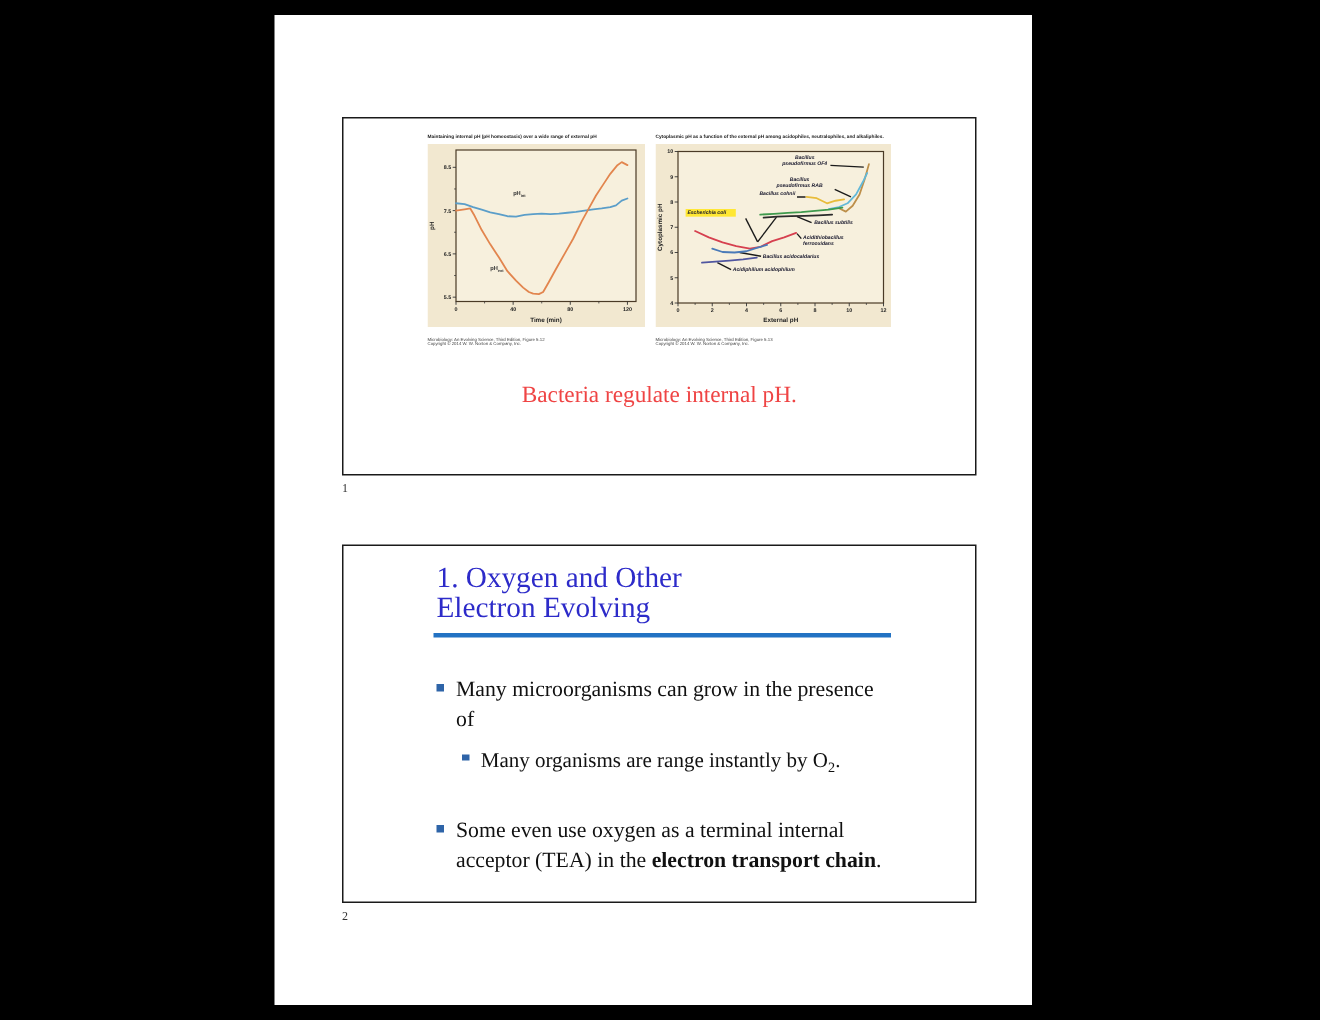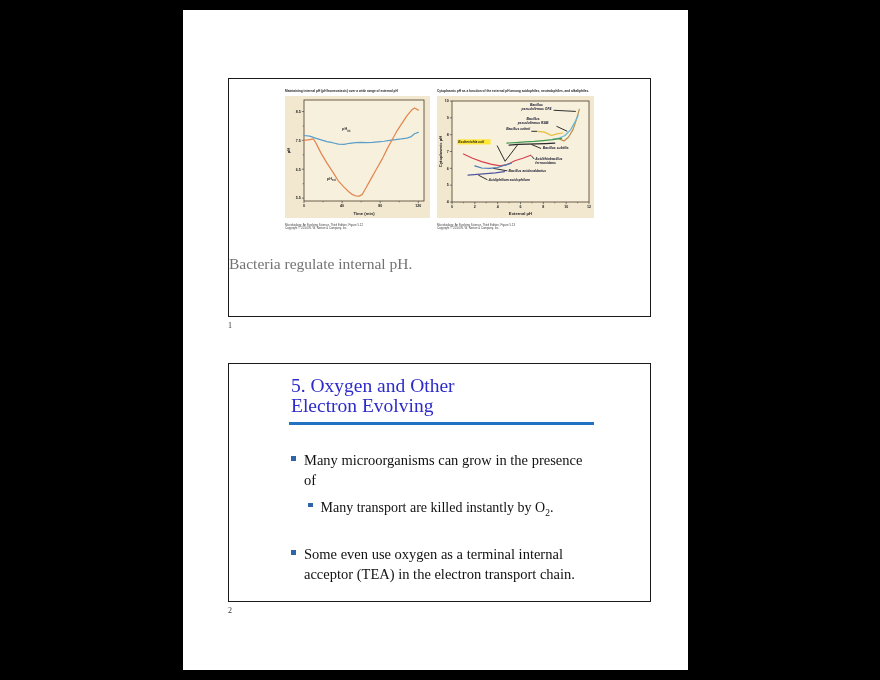--- a/index.html
+++ b/index.html
@@ -13,41 +13,41 @@
   .pn1{top:311px;}
   .pn2{top:596px;}
 
   
   .fig{position:absolute;margin:0;top:8px;}
   .fig1{left:56px;width:146px;}
   .fig2{left:208px;width:157px;}
   .fig-title{font:bold 3.2px "Liberation Sans",sans-serif;color:#222;height:7px;
              white-space:nowrap;overflow:visible;padding-top:2px;}
   .fig-credit{font:2.9px "Liberation Sans",sans-serif;color:#444;line-height:1.2;margin-top:2px;}
-  .caption{position:absolute;top:176px;left:0;width:100%;text-align:left;
-           font:15.5px "Liberation Serif",serif;color:#737373;}
+  .caption{position:absolute;top:176px;left:0;width:100%;text-align:center;
+           font:15.5px "Liberation Serif",serif;color:#ef4444;}
 
   
   .tick{font-family:"Liberation Sans",sans-serif;font-weight:bold;fill:#222;}
   .axlabel{font-family:"Liberation Sans",sans-serif;font-weight:bold;fill:#222;}
   .ann-plain{font-family:"Liberation Sans",sans-serif;font-weight:bold;fill:#333;}
   .ann-species{font-family:"Liberation Sans",sans-serif;font-weight:bold;font-style:italic;fill:#14142a;}
 
   
   .s2-inner{position:absolute;left:62px;top:12px;width:303px;}
   .s2-title{font:19.5px "Liberation Serif",serif;line-height:1.04;}
   .s2-rule{height:3px;margin:5px 0 0 -2px;width:305px;}
   .brow{display:flex;margin-top:25px;}
   .brow.sub{margin-left:17px;margin-top:8px;}
   .sq{flex:0 0 auto;width:5px;height:5px;margin:6px 8px 0 0;}
   .brow.sub .sq{width:4.5px;height:4.5px;margin-top:5px;}
   .btext{font:14.5px "Liberation Serif",serif;color:#111;line-height:1.38;}
   .brow.sub .btext{font-size:14px;}
   .btext sub{font-size:68%;}
-  .btext b{font-weight:normal;}
+  .btext b{font-weight:bold;}
 </style>
 </head>
 <body>
 
 <div class="screen">
   <div class="doc-page">
 
     <div class="slide slide1">
       <figure class="fig fig1">
         <div class="fig-title">Maintaining internal pH (pH homeostasis) over a wide range of external pH</div>
@@ -161,36 +161,36 @@
           <div>Copyright © 2014 W. W. Norton &amp; Company, Inc.</div>
         </div>
       </figure>
       <div class="caption">Bacteria regulate internal pH.</div>
     </div>
     <div class="page-num pn1">1</div>
 
     <div class="slide slide2">
       <div class="s2-inner">
         <div class="s2-title" style="color: rgb(45, 43, 201);">
-          <div>5. Oxygen and Other</div>
+          <div>1. Oxygen and Other</div>
           <div>Electron Evolving</div>
         </div>
         <div class="s2-rule" style="background: rgb(34, 114, 195);"></div>
 
         <div class="brow">
           <span class="sq" style="background: rgb(46, 100, 168);"></span>
           <div class="btext">
             <div><span>Many microorganisms can grow in the presence of</span></div>
           </div>
         </div>
 
         <div class="brow sub">
           <span class="sq" style="background: rgb(46, 100, 168);"></span>
           <div class="btext">
-            <span>Many transport are killed instantly by O</span><sub>2</sub><span>.</span>
+            <span>Many organisms are range instantly by O</span><sub>2</sub><span>.</span>
           </div>
         </div>
 
         <div class="brow">
           <span class="sq" style="background: rgb(46, 100, 168);"></span>
           <div class="btext">
             <div><span>Some even use oxygen as a terminal internal</span></div>
             <div><span>acceptor (TEA) in the </span><b>electron transport chain</b><span>.</span></div>
           </div>
         </div>

